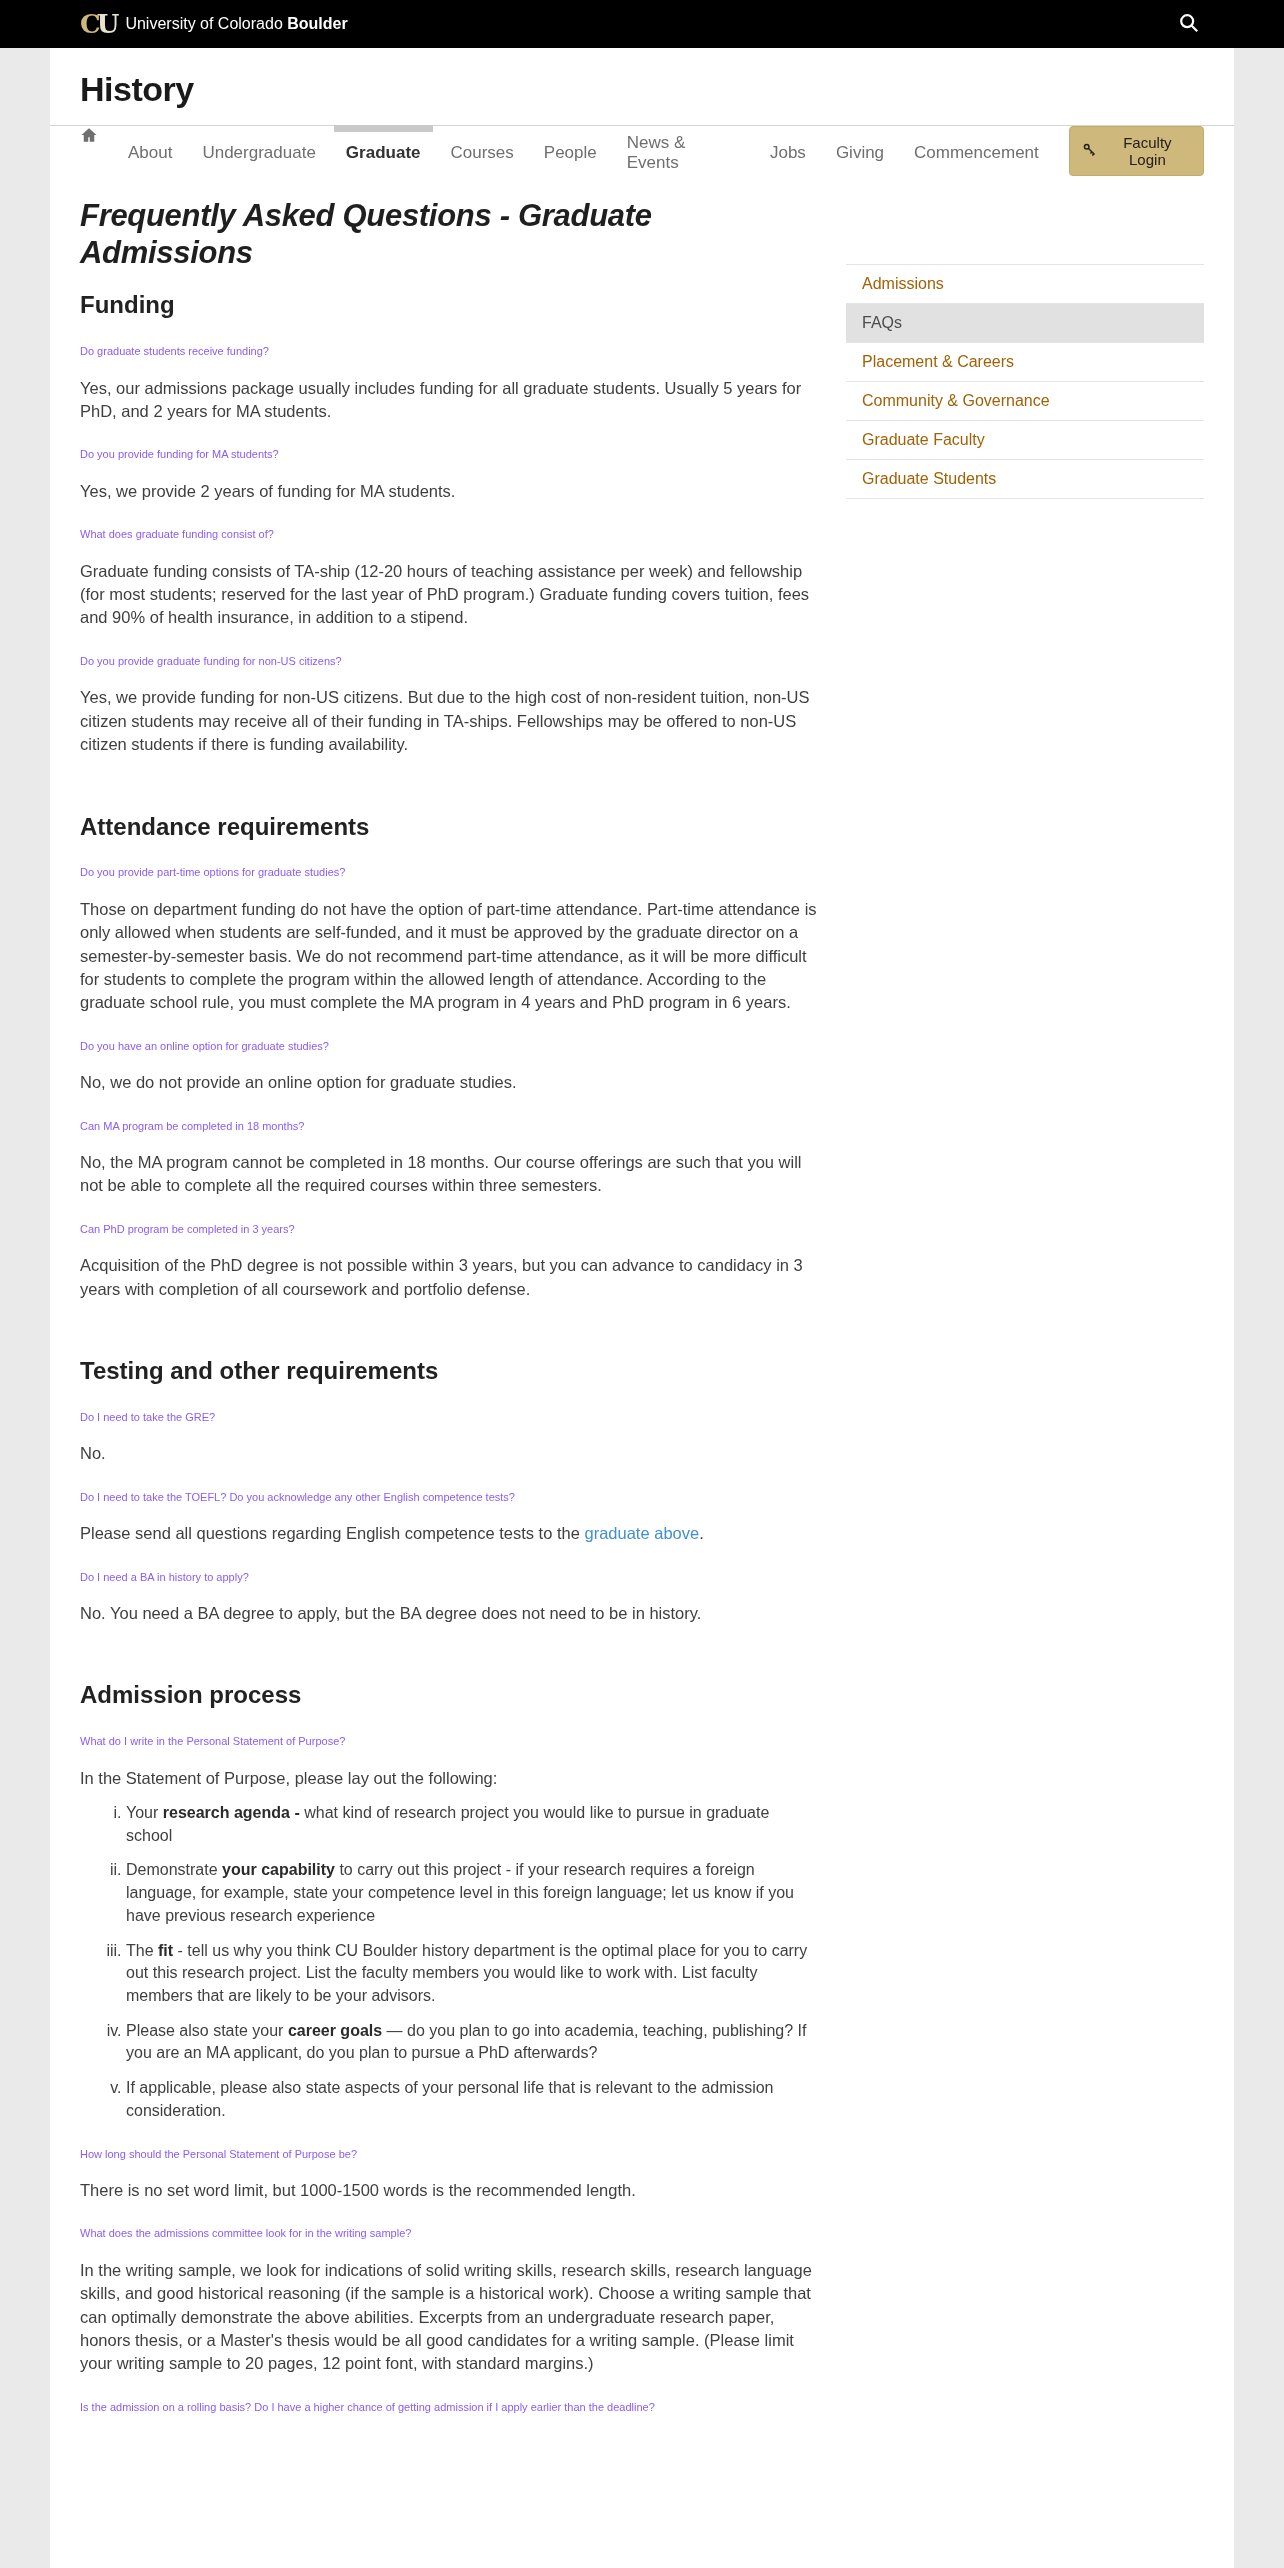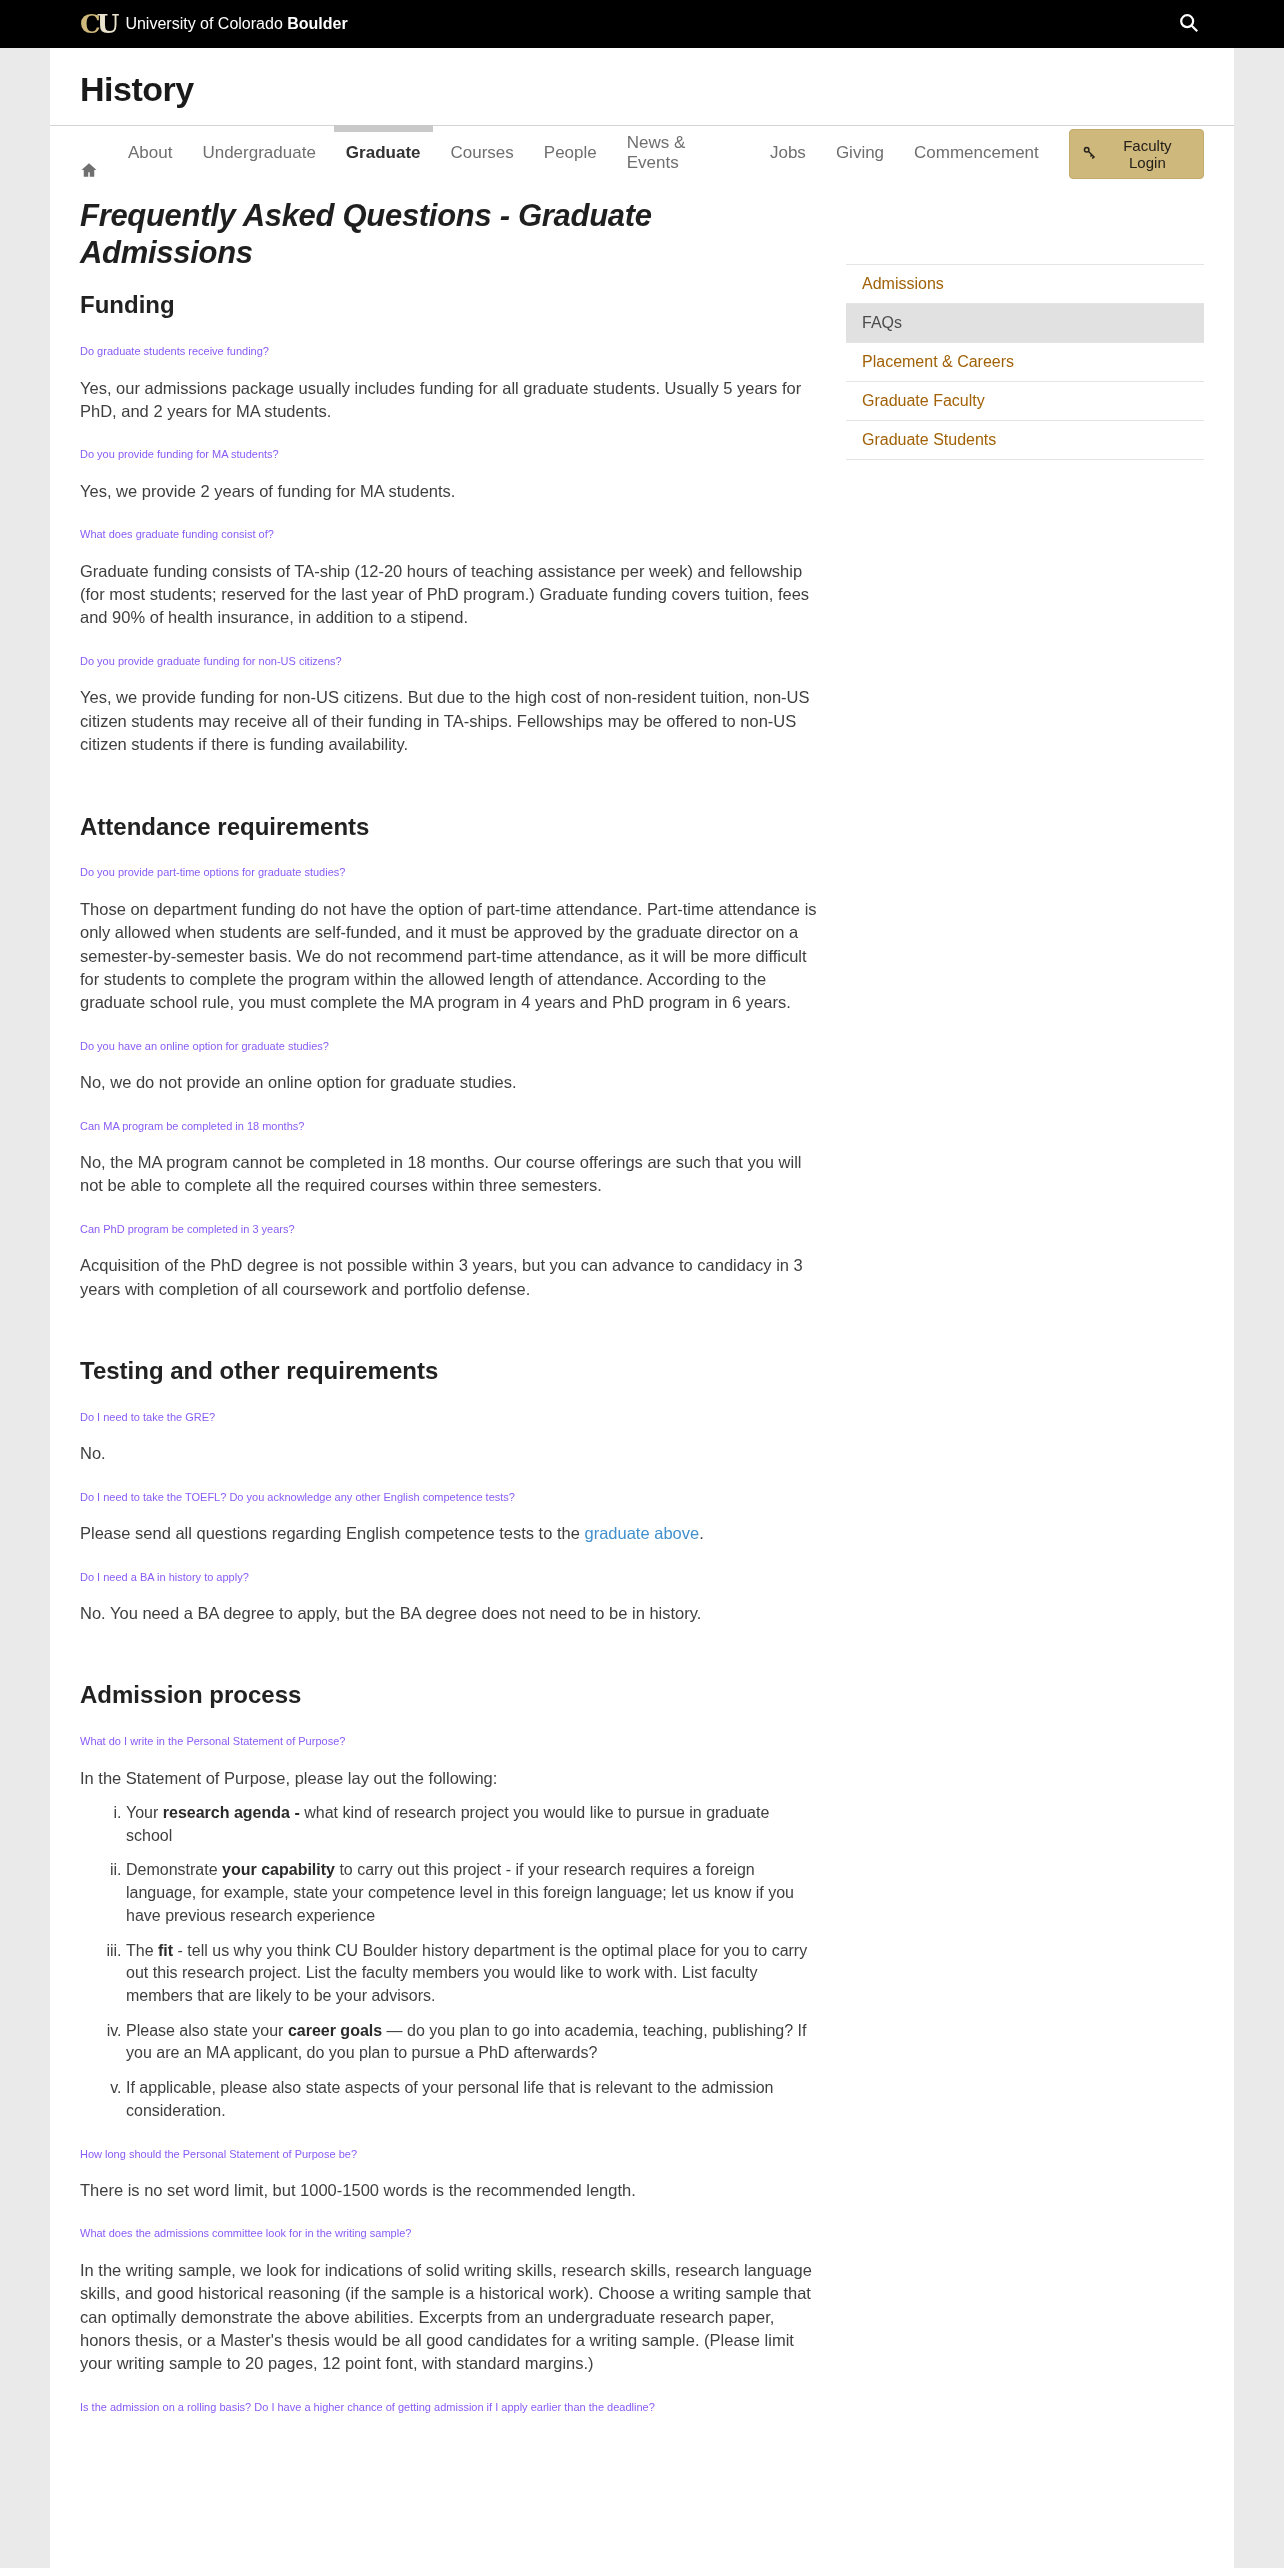--- a/index.html
+++ b/index.html
@@ -16,21 +16,21 @@
   .cu-text { color:#fff; font-size:16px; }
   .cu-text b { font-weight:bold; }
   .search-btn { margin-left:auto; background:none; border:none; cursor:pointer; padding:4px; }
 
   
   .page { width:1184px; margin:0 auto; background:#fff; min-height:2520px; }
 
   .site-title { font-size:34px; font-weight:bold; color:#1a1a1a; padding:22px 30px 16px; letter-spacing:-0.5px; }
 
   
-  .mainnav { border-top:1px solid #d4d4d4; height:54px; display:flex; align-items:flex-end; gap:30px; padding:0 30px; position:relative; }
+  .mainnav { border-top:1px solid #d4d4d4; height:54px; display:flex; align-items:flex-start; gap:30px; padding:0 30px; position:relative; }
   .nav-item { color:#6f6f6f; font-size:17px; text-decoration:none; cursor:pointer; position:relative; height:100%; display:flex; align-items:center; }
   .nav-item.active { color:#333; font-weight:bold; }
   .nav-item.active::before { content:""; position:absolute; top:-1px; left:-12px; right:-12px; height:7px; background:#c9c9c9; }
   .home-icon { display:flex; align-items:center; cursor:pointer; }
   .login-btn { margin-left:auto; display:flex; align-items:center; gap:7px; background:#cfb87c; border:1px solid #c3ab6c; border-radius:4px; padding:7px 12px; font-size:15px; color:#24201a; cursor:pointer; }
 
   
   .content { display:flex; padding:0 30px; align-items:flex-start; }
   .main-col { width:740px; }
   .side-col { width:358px; margin-left:auto; margin-top:85px; }
@@ -162,20 +162,23 @@
           <li>
               <a>Admissions</a>
             </li>
           <li class="active">
               <a>FAQs</a>
             </li>
           <li>
               <a>Placement &amp; Careers</a>
             </li>
           <li>
+              <a>Community &amp; Governance</a>
+            </li>
+          <li>
               <a>Graduate Faculty</a>
             </li>
           <li>
               <a>Graduate Students</a>
             </li>
         </ul>
       </div>
     </div>
 
   </div>

